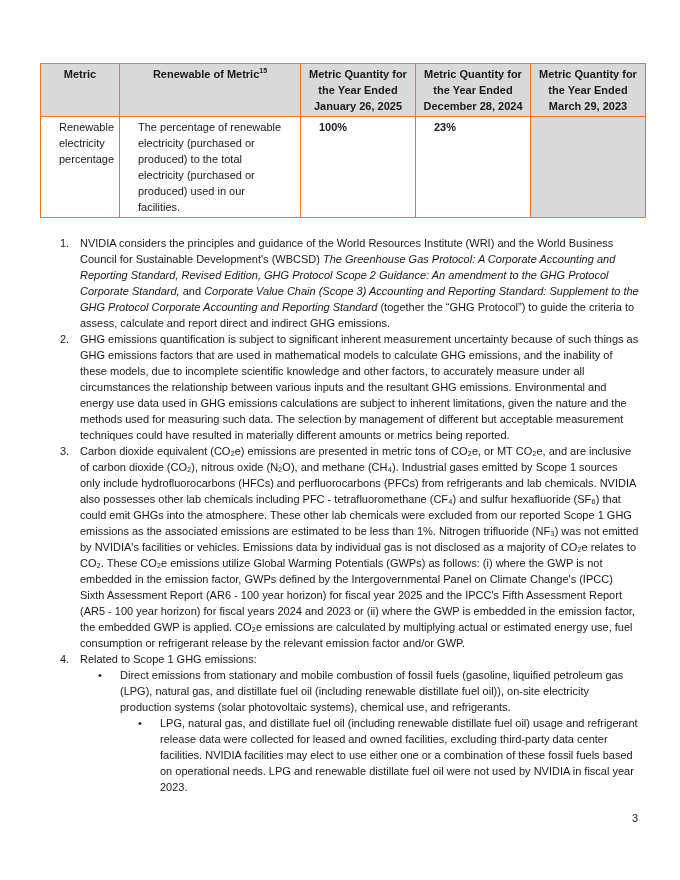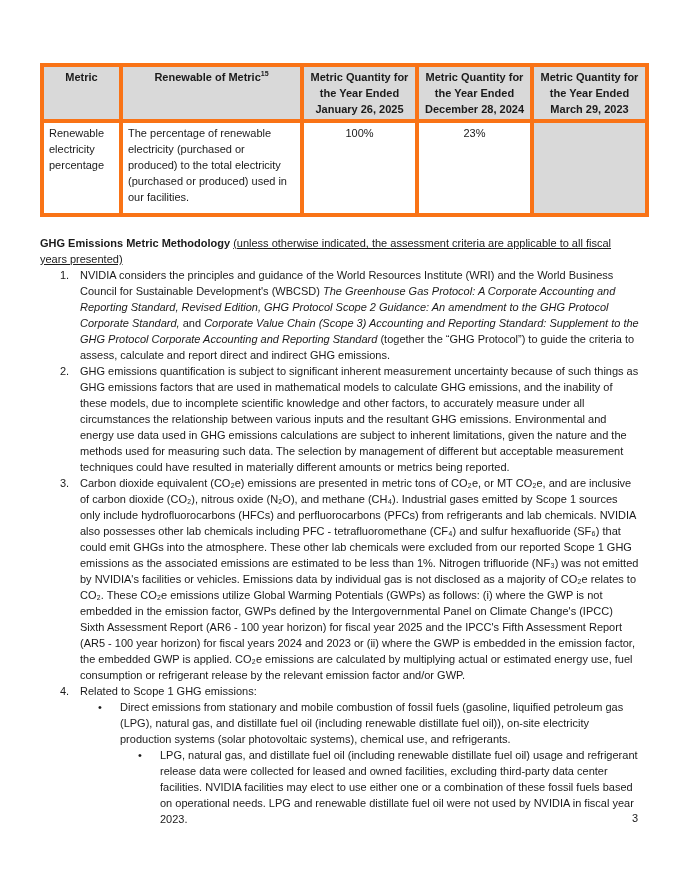--- a/index.html
+++ b/index.html
@@ -1,23 +1,23 @@
 <!DOCTYPE html>
 <html><head>
 <meta charset="utf-8">
 <style>
   html, body { margin:0; padding:0; background:#ffffff; }
   body { width:680px; height:880px; position:relative; overflow:hidden;
          font-family:"Liberation Sans", sans-serif; color:#1a1a1a; font-size:11px; }
   .page { position:absolute; left:0; top:0; width:680px; height:880px; }
   table.metrics { position:absolute; left:40px; top:63px; width:605px; border-collapse:collapse; table-layout:fixed; }
-  table.metrics th, table.metrics td { border:4px solid #f97316; vertical-align:top; font-size:11px; line-height:16px; }
+  table.metrics th, table.metrics td { border:1px solid #f97316; vertical-align:top; font-size:11px; line-height:16px; }
   table.metrics th { background:#d9d9d9; font-weight:bold; text-align:center; padding:2px 4px; height:48px; }
-  table.metrics td { padding:2px 5px; height:86px; }
-  td.center { text-align:center; }
+  table.metrics td { padding:2px 18px; height:86px; }
+  td.center { text-align:left;font-weight:bold; }
   td.shaded { background:#d9d9d9; }
   sup { font-size:7px; line-height:0; vertical-align:super; }
   .section { position:absolute; left:40px; top:235px; width:600px; font-size:11px; line-height:16px; }
   .heading-bold { font-weight:bold; }
   .heading-note { text-decoration:underline; }
   ol.method { margin:0; padding:0 0 0 40px; list-style:none; }
   ol.method > li { position:relative; margin:0; }
   .num { position:absolute; left:-20px; top:0; }
   ul.sub1 { list-style:none; margin:0; padding:0 0 0 40px; }
   ul.sub1 > li { position:relative; }
@@ -54,24 +54,20 @@
         <td>Renewable electricity percentage</td>
         <td>The percentage of renewable electricity (purchased or produced) to the total electricity (purchased or produced) used in our facilities.</td>
         <td class="center">100%</td>
         <td class="center">23%</td>
         <td class="shaded"></td>
       </tr>
     </tbody>
   </table>
 
   <div class="section">
-    <div>
-      <span class="heading-bold">GHG Emissions Metric Methodology</span>
-      <span class="heading-note">(unless otherwise indicated, the assessment criteria are applicable to all fiscal years presented)</span>
-    </div>
     <ol class="method">
       <li>
         <span class="num">1.</span>
         <span>NVIDIA considers the principles and guidance of the World Resources Institute (WRI) and the World Business Council for Sustainable Development's (WBCSD) </span><i>The Greenhouse Gas Protocol: A Corporate Accounting and Reporting Standard, Revised Edition, GHG Protocol Scope 2 Guidance: An amendment to the GHG Protocol Corporate Standard,</i><span> and </span><i>Corporate Value Chain (Scope 3) Accounting and Reporting Standard: Supplement to the GHG Protocol Corporate Accounting and Reporting Standard</i><span> (together the “GHG Protocol”) to guide the criteria to assess, calculate and report direct and indirect GHG emissions.</span>
       </li>
       <li>
         <span class="num">2.</span>
         <span>GHG emissions quantification is subject to significant inherent measurement uncertainty because of such things as GHG emissions factors that are used in mathematical models to calculate GHG emissions, and the inability of these models, due to incomplete scientific knowledge and other factors, to accurately measure under all circumstances the relationship between various inputs and the resultant GHG emissions. Environmental and energy use data used in GHG emissions calculations are subject to inherent limitations, given the nature and the methods used for measuring such data. The selection by management of different but acceptable measurement techniques could have resulted in materially different amounts or metrics being reported.</span>
       </li>
       <li>

